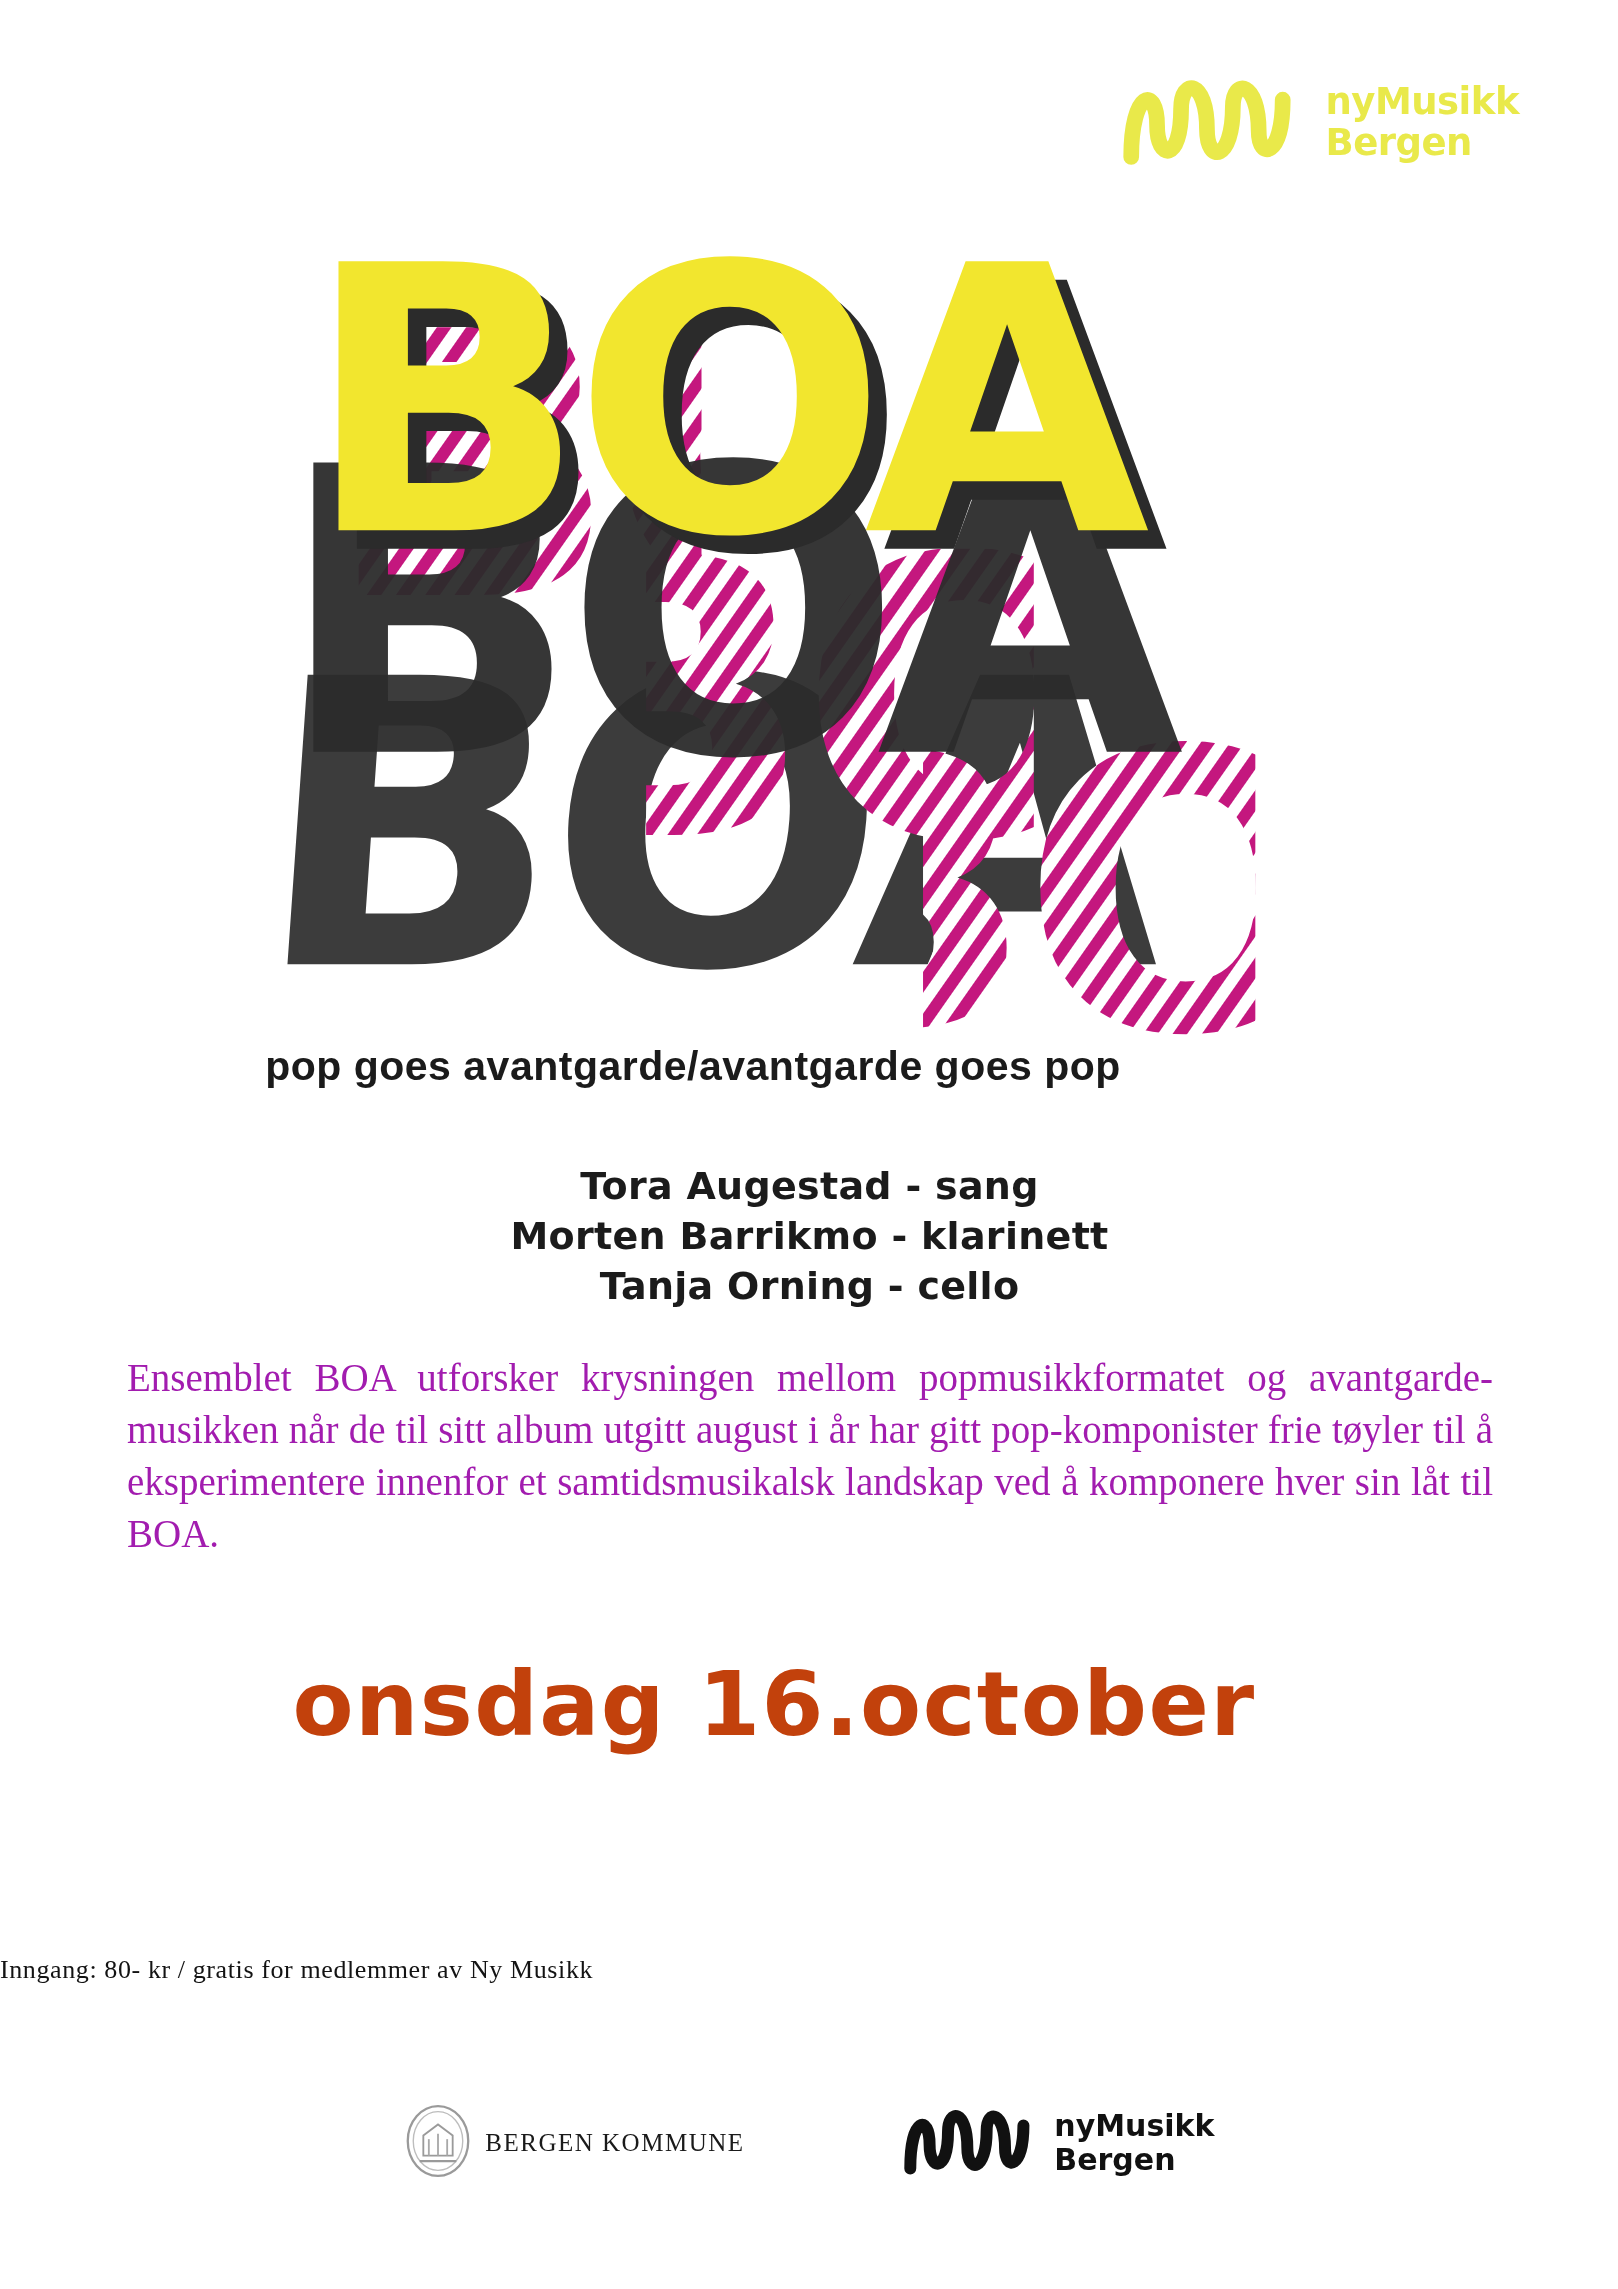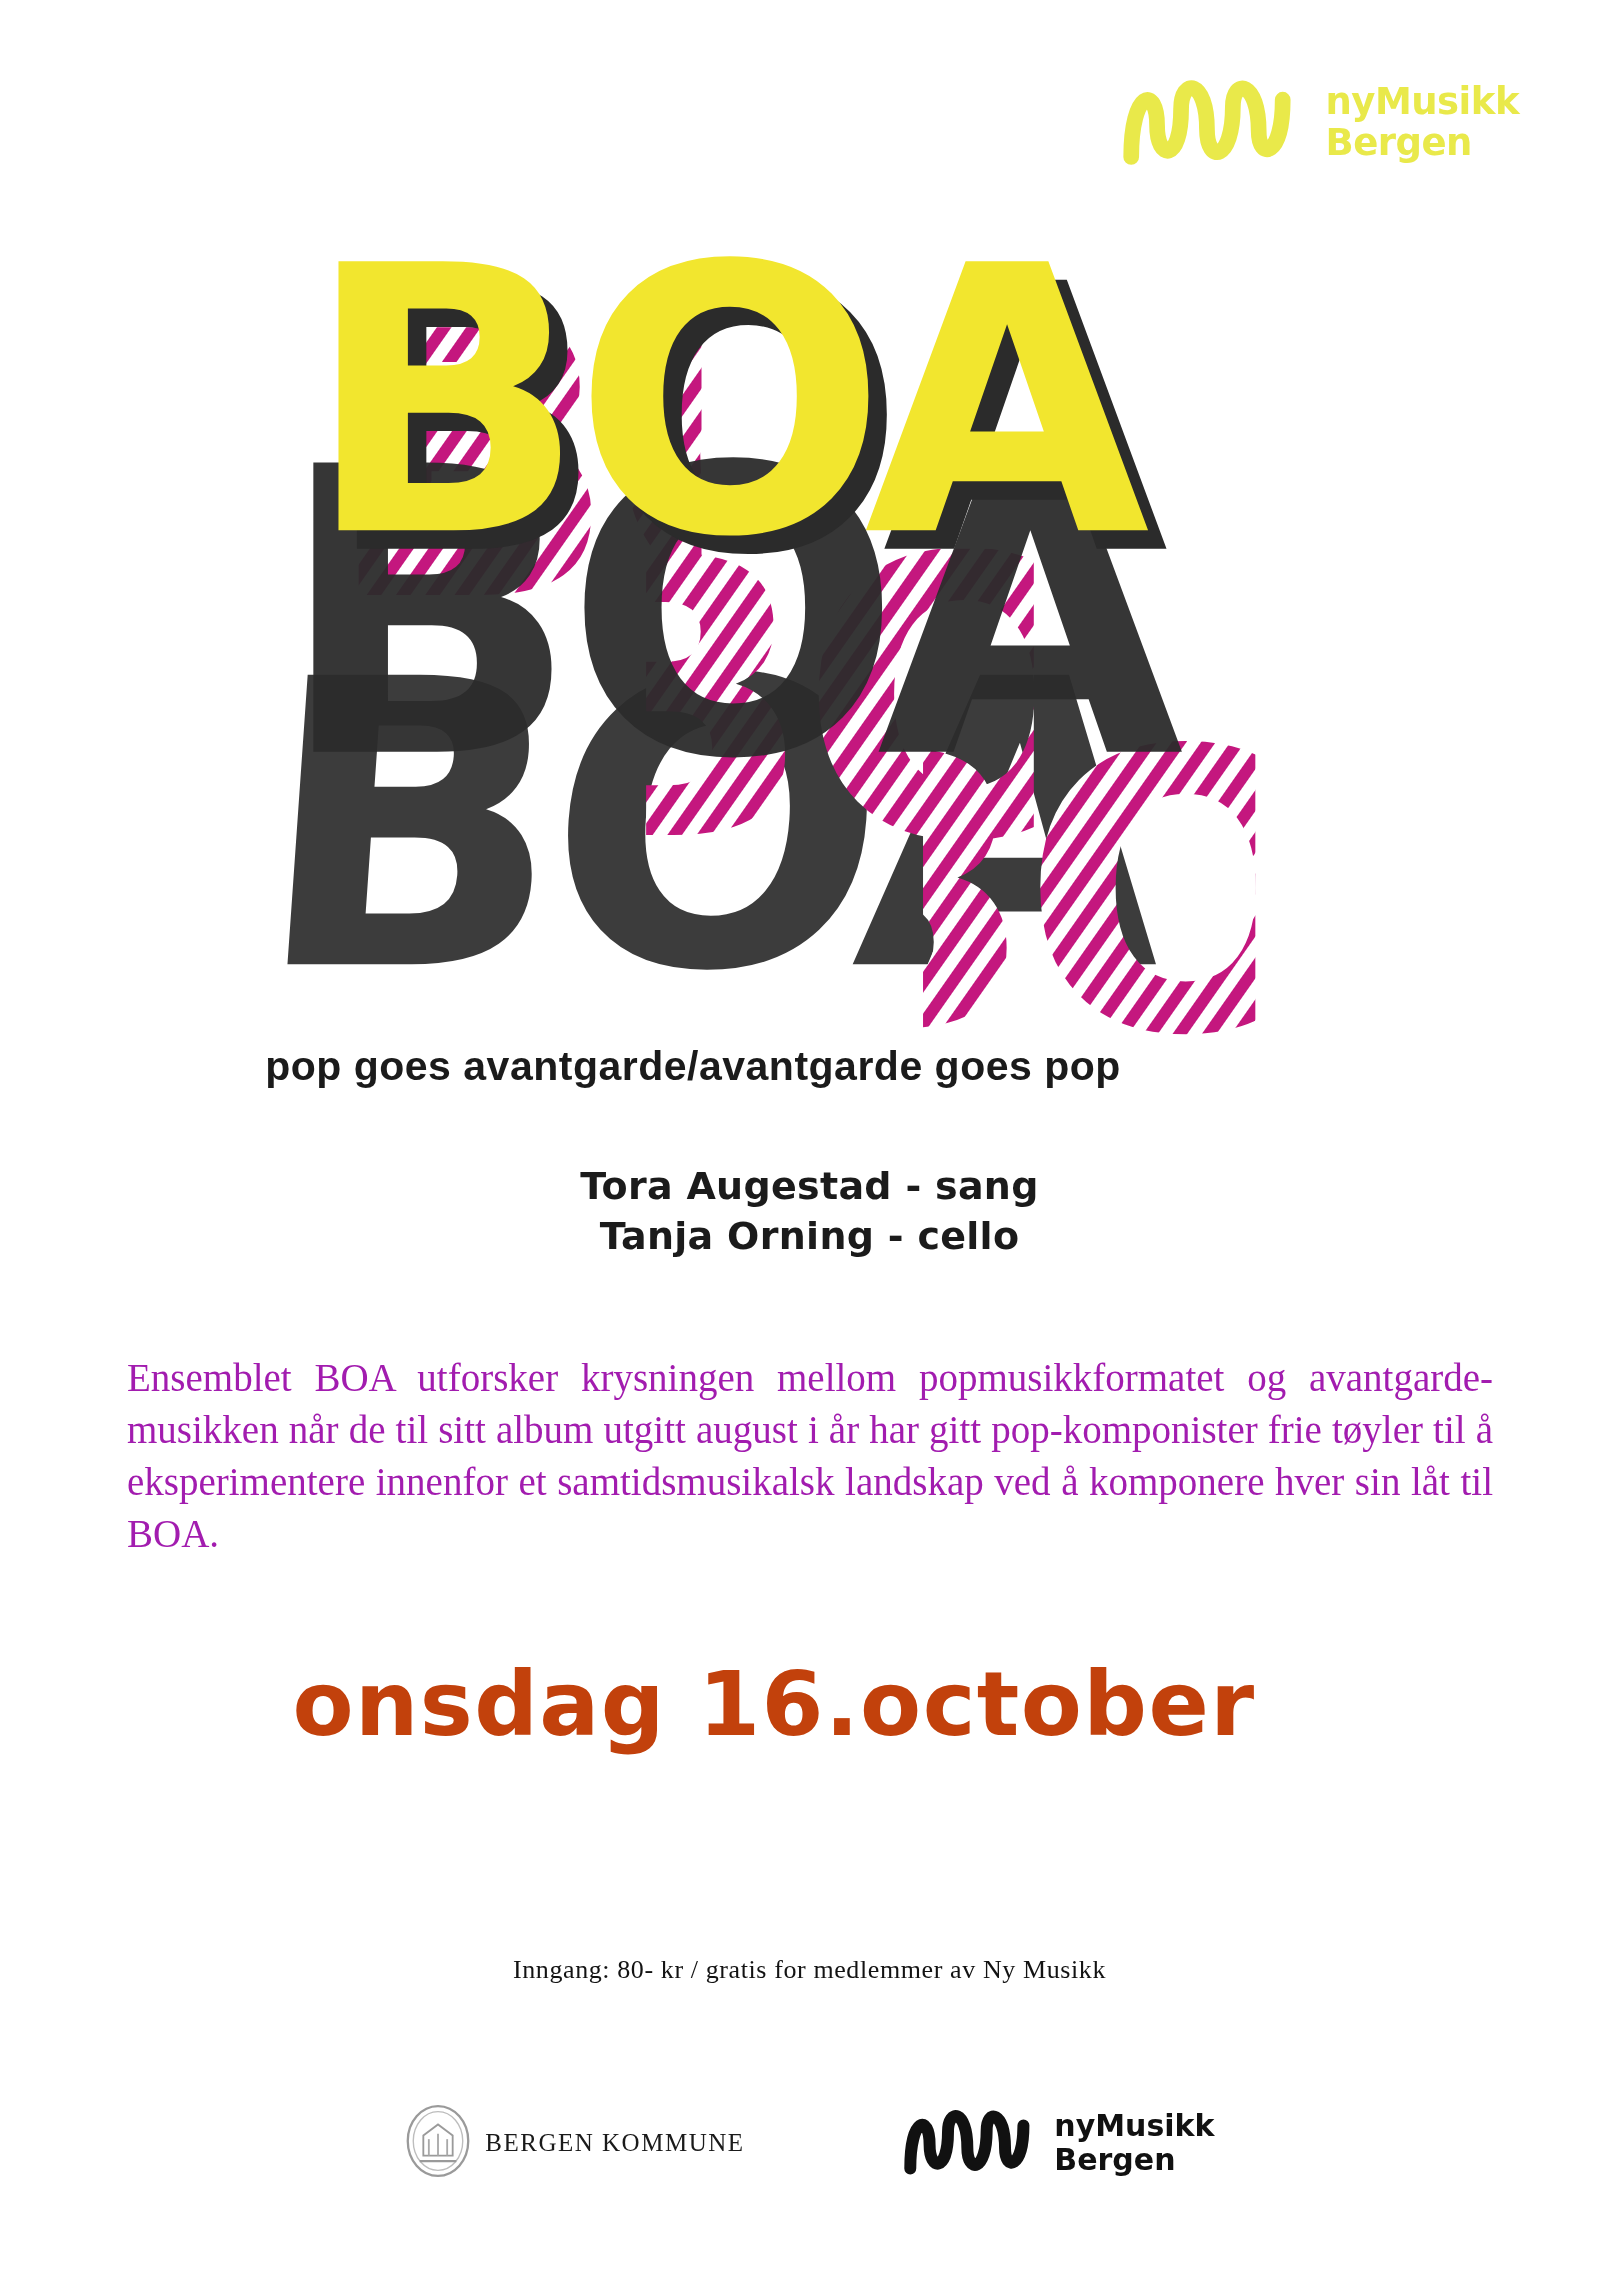--- a/index.html
+++ b/index.html
@@ -108,21 +108,20 @@
     letter-spacing: 1.4px;
     line-height: 1.12;
   }
 
   
   .price {
     position: absolute;
     top: 1955px;
     left: 0;
     width: 1619px;
-    text-align: center;
     font-family: "Liberation Serif", serif;
     font-size: 26px;
     letter-spacing: 0.6px;
     color: #131313;
   }
 
   
   .sponsors {
     position: absolute;
     bottom: 109px;
@@ -229,20 +228,21 @@
     <g>
       <text x="330" y="360" font-family="DejaVu Sans, sans-serif" font-weight="bold" font-size="400" fill="#f2e62e" letter-spacing="-14">BOA</text>
     </g>
   </svg>
 </div>
 
 <div class="tagline">pop goes avantgarde/avantgarde goes pop</div>
 
 <div class="performers">
   <div>Tora Augestad - sang</div>
+  <div>Morten Barrikmo - klarinett</div>
   <div>Tanja Orning - cello</div>
 </div>
 
 <div class="blurb">Ensemblet BOA utforsker krysningen mellom popmusikkformatet og avantgarde-musikken når de til sitt album utgitt august i år har gitt pop-komponister frie tøyler til å eksperimentere innenfor et samtidsmusikalsk landskap ved å komponere hver sin låt til BOA.</div>
 
 <div class="when">
   <div class="line1">onsdag 16.october</div>
 </div>
 
 <div class="price">Inngang: 80- kr / gratis for medlemmer av Ny Musikk</div>

